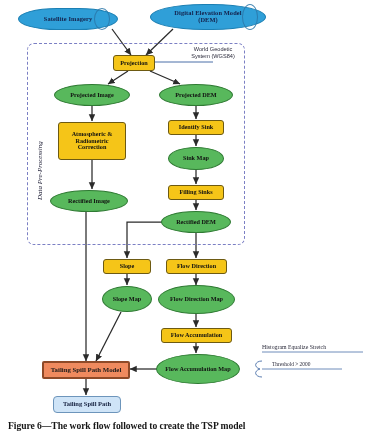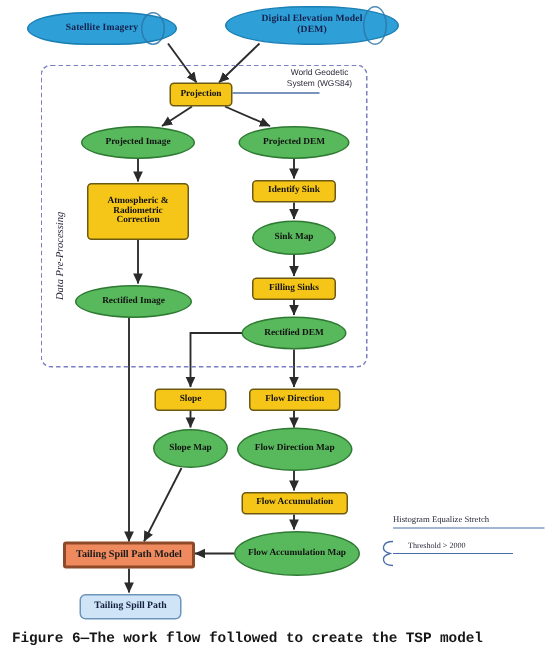--- a/index.html
+++ b/index.html
@@ -137,21 +137,21 @@
     transform-origin: 0 0;
     transform: rotate(-90deg);
     z-index: 3;
   }
 
   
   .caption {
     position: absolute;
     left: 8px;
     top: 420px;
-    font-family: Liberation Mono, monospace;
+    font-family: Liberation Serif, serif;
     font-size: 9.6px;
     font-weight: bold;
     color: #161616;
     letter-spacing: -0.05px;
     white-space: nowrap;
     z-index: 8;
   }
 </style>
 </head>
 <body>

